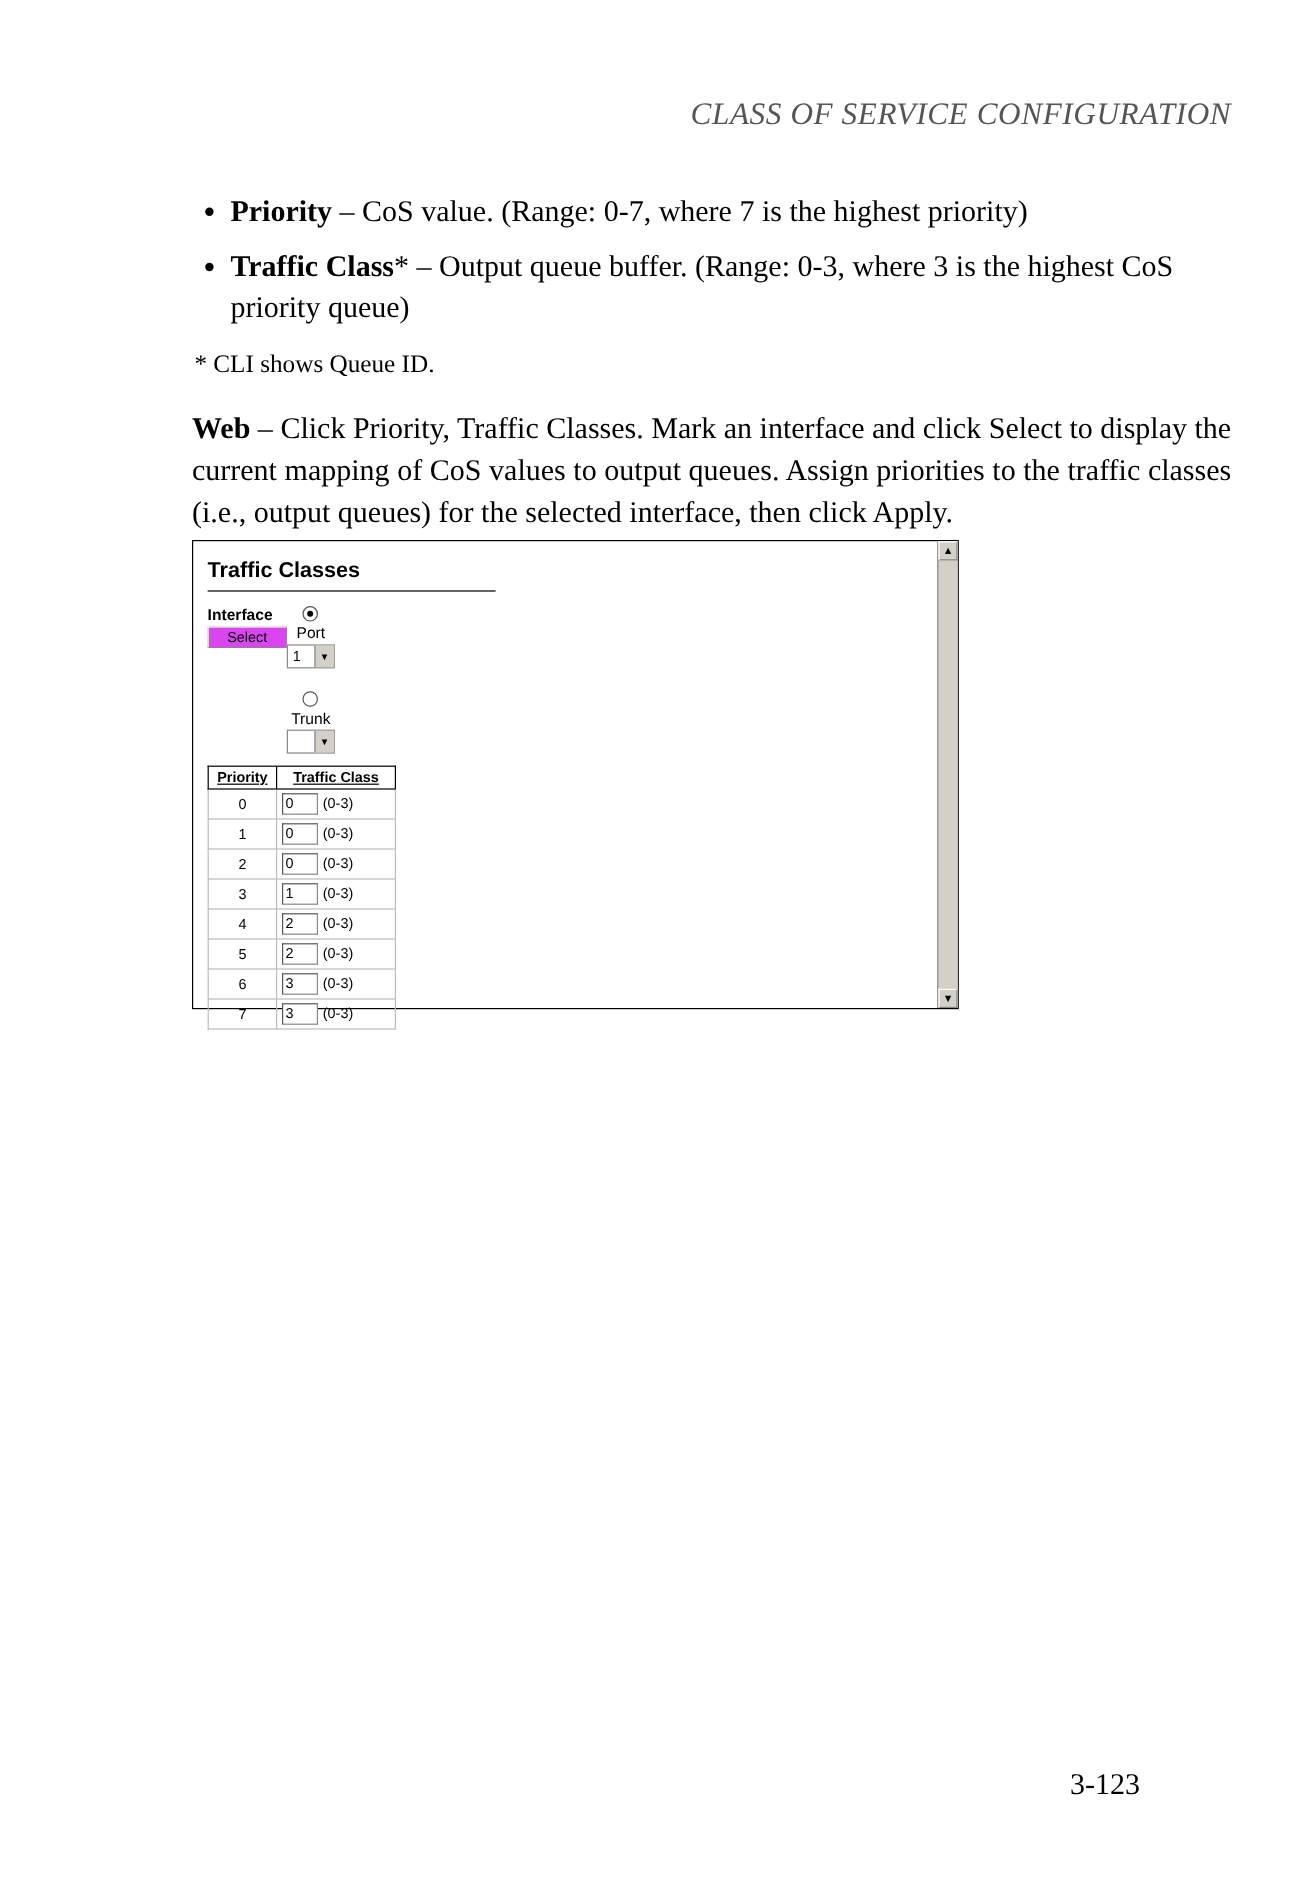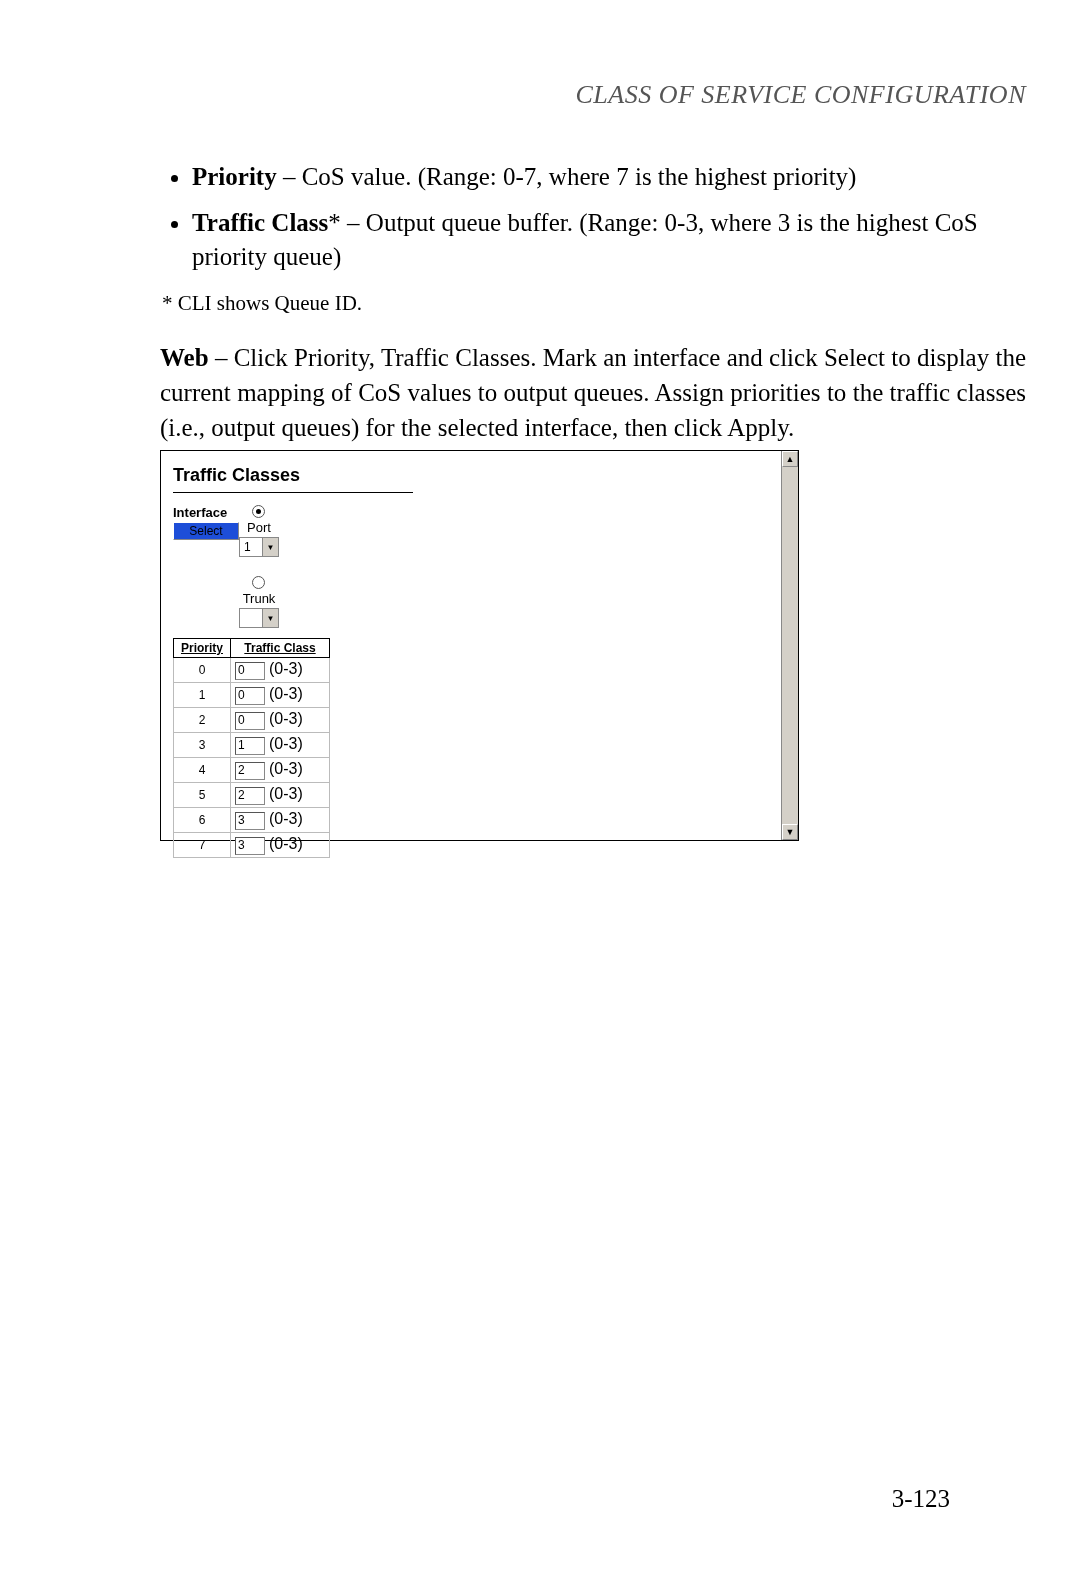--- a/index.html
+++ b/index.html
@@ -101,21 +101,21 @@
     font-size: 13px;
     margin-bottom: 10px;
   }
   .iface-left{
     display:flex;flex-direction:column;gap:2px;
   }
   .iface-label{font-weight:bold;}
   .old-button{
     font-family: Arial, sans-serif;
     font-size:12px;
-    background:#1d4ed8;
+    background:#d946ef;
     border:1px solid #888;
     border-top-color:#fff;border-left-color:#fff;
     padding:1px 6px;
     width:52px;
     text-align:center;
   }
   .radio-set{display:flex;align-items:center;gap:2px;flex-direction:column;}
   .radio-dot{
     width:11px;height:11px;border:1px solid #555;border-radius:50%;
     display:inline-flex;align-items:center;justify-content:center;margin-right:2px;
@@ -154,24 +154,24 @@
   .tc-table td.vcol{width:90px;text-align:left;padding-left:4px;}
   .tc-input{
     width:24px;height:16px;
     border:1px solid #888;
     border-top:1px solid #555;border-left:1px solid #555;
     background:#fff;font-size:12px;
     padding:0 2px;
     display:inline-block;
     vertical-align:middle;
   }
-  .range-hint{font-size:16px;margin-left:4px;}
+  .range-hint{font-size:12px;margin-left:4px;}
   .page-num{
     position:absolute;
-    bottom:57px; right:130px;
+    bottom:68px; right:130px;
     font-size:25px;
   }
 </style>
 </head>
 <body>
 
 <div class="page">
   <div class="running-head">CLASS OF SERVICE CONFIGURATION</div>
 
 

